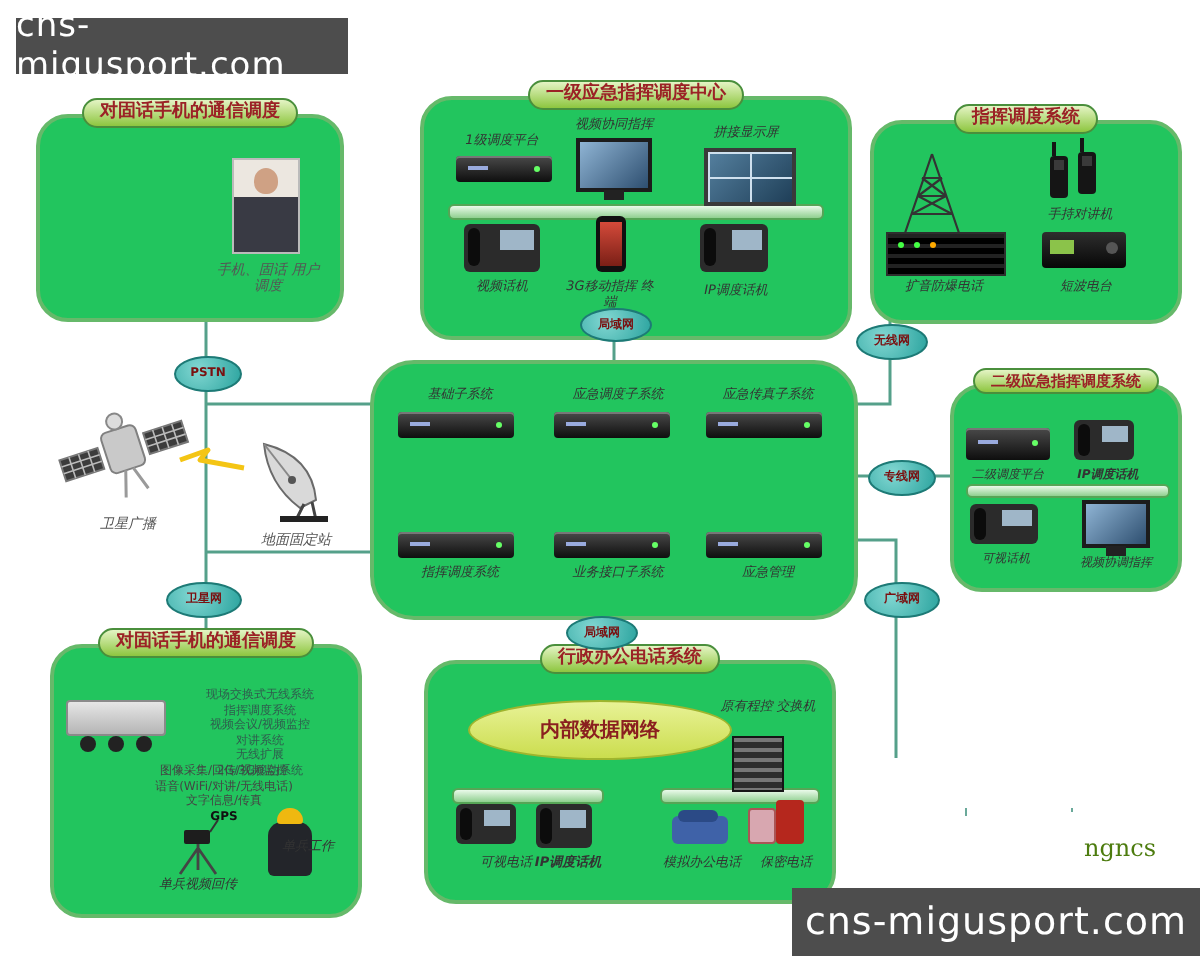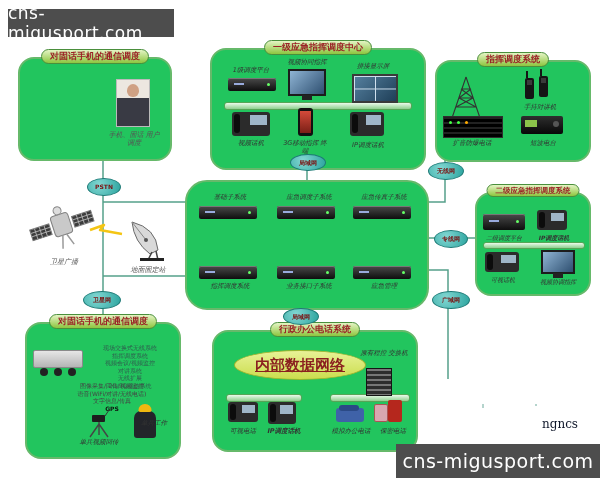--- a/index.html
+++ b/index.html
@@ -6,21 +6,21 @@
   .canvas{position:relative;width:600px;height:480px;background:#ffffff;overflow:hidden;margin:0 auto;}
   .overlay{position:absolute;left:0;top:0;width:600px;height:480px;z-index:1;}
   .box{position:absolute;background:#22c55e;border:2px solid #66b96a;border-radius:16px;z-index:2;}
   .pill{position:absolute;top:-10px;left:50%;transform:translateX(-50%);background:linear-gradient(180deg,#e4f4c4,#8dc63f);border:1.5px solid #4a8f3c;border-radius:10px;padding:1px 8px;font-size:9px;font-weight:bold;color:#9b2226;white-space:nowrap;z-index:6;line-height:1.25;}
   .conn{position:absolute;background:radial-gradient(circle at 35% 35%,#82d7d2,#2aa39e);border:1px solid #1d7a76;border-radius:50%;display:flex;align-items:center;justify-content:center;font-size:6px;font-weight:bold;color:#7a1010;z-index:5;text-align:center;line-height:1;}
   .bus{position:absolute;background:linear-gradient(180deg,#eafaea,#8fcf8f);border:1px solid #56a556;border-radius:3px;height:6px;z-index:3;}
   .lbl{position:absolute;font-size:7px;color:#333;text-align:center;line-height:1.2;z-index:4;font-style:italic;}
   .lbl.small{font-size:6.5px;}
   .txtline{font-size:6px;color:#2f5d4e;text-align:center;line-height:1.25;}
   .banner{position:absolute;background:#4d4d4d;color:#fff;display:flex;align-items:center;justify-content:center;z-index:10;letter-spacing:0.5px;}
-  .watermark{position:absolute;font-family:"DejaVu Serif","Liberation Serif",serif;color:#0f172a;z-index:9;}
+  .watermark{position:absolute;font-family:"DejaVu Serif","Liberation Serif",serif;color:#4d7c0f;z-index:9;}
   .icon{position:absolute;z-index:4;}
   .rack{background:linear-gradient(#4a4a4a,#0e0e0e);border-radius:2px;box-shadow:inset 0 1px 0 #777;}
   .rack::before{content:"";position:absolute;left:6px;top:40%;width:10px;height:2px;background:#9ad;}
   .rack::after{content:"";position:absolute;right:6px;top:38%;width:3px;height:3px;border-radius:50%;background:#6f6;}
   .monitor{border:2px solid #1c1c1c;background:linear-gradient(135deg,#8fb4d4,#2e4f70);}
   .monitor::after{content:"";position:absolute;left:50%;bottom:-6px;transform:translateX(-50%);width:10px;height:5px;background:#222;}
   .videowall{border:2px solid #3a3a3a;background-image:linear-gradient(#cfe0ee 0 1px,transparent 1px),linear-gradient(90deg,#cfe0ee 0 1px,transparent 1px),linear-gradient(135deg,#55809f,#1f3f58);background-size:100% 50%,50% 100%,100% 100%;}
   .deskphone{background:#2b2b2b;border-radius:3px;}
   .deskphone::before{content:"";position:absolute;right:3px;top:3px;width:45%;height:42%;background:#9fb6c8;}
   .deskphone::after{content:"";position:absolute;left:2px;top:2px;width:6px;height:80%;background:#0c0c0c;border-radius:3px;}
@@ -42,21 +42,21 @@
   .dome{background:radial-gradient(circle at 40% 35%,#fff,#cfcfcf);border:1px solid #999;border-radius:50%;}
   .dome::after{content:"";position:absolute;left:50%;top:50%;transform:translate(-50%,-50%);width:9px;height:9px;background:#222;border-radius:50%;}
   .truck::before{content:"";position:absolute;left:0;top:6px;width:96%;height:16px;background:linear-gradient(#e6e6e6,#b5b5b5);border:1px solid #8a8a8a;border-radius:2px;}
   .truck::after{content:"";position:absolute;bottom:0;left:7px;width:8px;height:8px;border-radius:50%;background:#222;box-shadow:14px 0 0 #222,28px 0 0 #222;}
   .person::before{content:"";position:absolute;top:0;left:50%;transform:translateX(-50%);width:13px;height:8px;background:#efb810;border-radius:7px 7px 2px 2px;z-index:2;}
   .person::after{content:"";position:absolute;top:7px;left:50%;transform:translateX(-50%);width:22px;height:27px;background:#23252a;border-radius:7px 7px 3px 3px;}
   .woman{background:linear-gradient(180deg,#ece7e0 0 40%,#393a44 40%);border:1px solid #bbb;}
   .woman::before{content:"";position:absolute;top:4px;left:50%;transform:translateX(-50%);width:12px;height:13px;background:#cfa184;border-radius:50% 50% 45% 45%;}
   .cloud{position:absolute;background:radial-gradient(circle at 30% 30%,#f7bc62,#ef9b2d);border:1px solid #c97f1b;border-radius:18px;display:flex;align-items:center;justify-content:center;text-align:center;font-size:6.5px;font-weight:bold;color:#b3261e;padding:2px;z-index:4;line-height:1.3;}
   .core-ellipse{position:absolute;background:linear-gradient(180deg,#bfe9fb 0%,#57b8e8 45%,#1e8fc8 100%);border:1px solid #1273a5;border-radius:50%;display:flex;align-items:center;justify-content:center;font-size:12.5px;font-weight:bold;color:#14226e;z-index:4;box-shadow:0 2px 3px rgba(0,0,0,0.18);white-space:nowrap;}
-  .net-ellipse{position:absolute;background:linear-gradient(180deg,#e8f296,#cbdd4e);border:1px solid #9fb52e;border-radius:50%;display:flex;align-items:center;justify-content:center;font-size:15px;font-weight:bold;color:#8a1f1f;z-index:4;white-space:nowrap;text-decoration:underline;}
+  .net-ellipse{position:absolute;background:linear-gradient(180deg,#e8f296,#cbdd4e);border:1px solid #9fb52e;border-radius:50%;display:flex;align-items:center;justify-content:center;font-size:10px;font-weight:bold;color:#8a1f1f;z-index:4;white-space:nowrap;}
 </style>
 </head>
 <body>
 
 <div class="canvas">
 
   <svg class="overlay" xmlns="http://www.w3.org/2000/svg">
     <g stroke="#55a08a" stroke-width="1.5" fill="none">
       <path d="M103,157 V322"></path>
       <path d="M103,202 H186"></path>
@@ -201,21 +201,21 @@
     <div class="icon pbx" style="left:152px;top:36px;width:24px;height:26px;"></div>
     <div class="bus" style="left:12px;top:62px;width:74px;"></div>
     <div class="bus" style="left:116px;top:62px;width:78px;"></div>
     <div class="icon deskphone" style="left:14px;top:70px;width:30px;height:20px;"></div>
     <div class="icon deskphone" style="left:54px;top:70px;width:28px;height:22px;"></div>
     <div class="icon bluephone" style="left:122px;top:76px;width:28px;height:14px;"></div>
     <div class="icon" style="left:160px;top:66px;width:30px;height:26px;">
       <span class="redphone-b" style="left:0;top:6px;width:12px;height:16px;"></span>
       <span class="redphone-a" style="left:14px;top:2px;width:14px;height:22px;"></span>
     </div>
-    <div class="lbl small" style="left:6px;top:96px;width:46px;">可视电话</div>
+    <div class="lbl small" style="left:6px;top:96px;width:46px;text-align:right;">可视电话</div>
     <div class="lbl small" style="left:46px;top:96px;width:48px;font-weight:bold;">IP调度话机</div>
     <div class="lbl small" style="left:110px;top:96px;width:54px;">模拟办公电话</div>
     <div class="lbl small" style="left:158px;top:96px;width:42px;">保密电话</div>
   </div>
 
   <div class="box" style="left:475px;top:192px;width:112px;height:100px;">
     <div class="pill" style="font-size:7.5px;">二级应急指挥调度系统</div>
     <div class="icon rack" style="left:6px;top:20px;width:42px;height:16px;"></div>
     <div class="lbl small" style="left:0;top:40px;width:54px;font-size:6px;">二级调度平台</div>
     <div class="icon deskphone" style="left:60px;top:16px;width:30px;height:20px;"></div>

